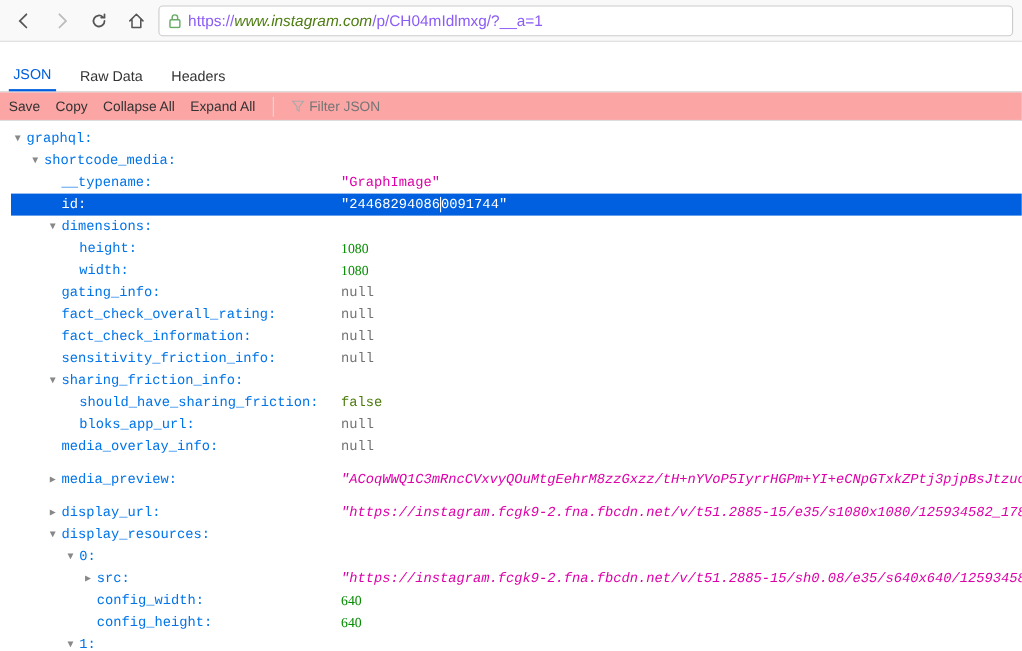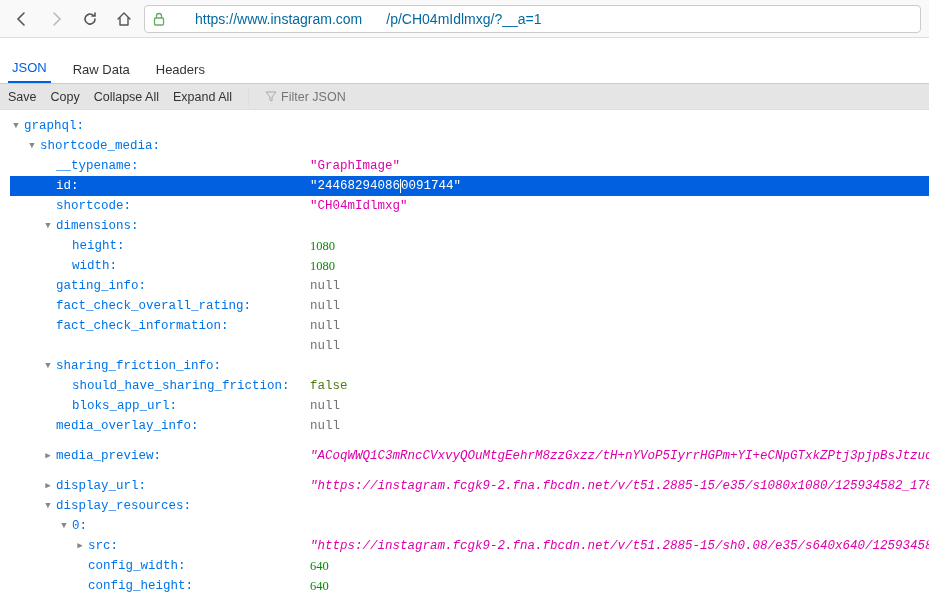--- a/index.html
+++ b/index.html
@@ -2,26 +2,26 @@
 <html><head>
 <meta charset="utf-8">
 <style>
 * { box-sizing: border-box; margin: 0; padding: 0; }
 body { font-family: -apple-system, BlinkMacSystemFont, "Segoe UI", Arial, sans-serif; font-size: 13px; color: #222; background: #fff; width: 929px; height: 592px; overflow: hidden; }
 .browser-chrome { height: 38px; border-bottom: 1px solid #ddd; display: flex; align-items: center; padding: 0 8px; gap: 6px; background: #f9f9f9; }
 .nav-btn { width: 28px; height: 28px; display: flex; align-items: center; justify-content: center; border-radius: 4px; color: #555; }
 .nav-btn.disabled { color: #bbb; }
 .url-bar { flex: 1; height: 28px; display: flex; align-items: center; border: 1px solid #ccc; border-radius: 4px; background: #fff; padding: 0 8px; gap: 6px; color: #888; }
 .url-text { flex: 1; font-size: 14px; white-space: nowrap; overflow: hidden; }
-.url-text .proto { color: #0369a1; margin-left: 24px; }
-.url-text .host { color: #0369a1; }
+.url-text .proto { color: #8b5cf6; }
+.url-text .host { color: #4d7c0f; font-style: italic; }
 .tabs-bar { height: 30px; display: flex; align-items: flex-end; border-bottom: 1px solid #ccc; padding-left: 8px; gap: 18px; font-size: 13px; margin-top: 16px; }
 .tab { padding: 6px 4px; color: #333; cursor: pointer; }
 .tab.active { color: #0060df; border-bottom: 2px solid #0060df; font-weight: 500; }
-.toolbar { height: 26px; display: flex; align-items: center; padding-left: 8px; gap: 14px; border-bottom: 1px solid #ddd; font-size: 12.5px; color: #333; background: #e5e5e5; }
+.toolbar { height: 26px; display: flex; align-items: center; padding-left: 8px; gap: 14px; border-bottom: 1px solid #ddd; font-size: 12.5px; color: #333; background: #fca5a5; }
 .toolbar .tbtn { cursor: pointer; }
 .toolbar .sep { width: 1px; height: 18px; background: #ddd; margin: 0 2px; }
 .filter-box { display: flex; align-items: flex-start; gap: 4px; color: #aaa; }
 .filter-box input { border: none; outline: none; font-size: 12.5px; color: #666; width: 100px; background: transparent; }
 .tree { font-family: Menlo, Consolas, "Courier New", monospace; font-size: 12.5px; padding: 6px 0 0 10px; line-height: 20px; overflow: hidden; }
 .row { display: flex; align-items: center; height: 20px; white-space: nowrap; }
 .twisty { width: 12px; display: inline-flex; justify-content: center; color: #888; font-size: 9px; margin-right: 2px; }
 .indent { display: inline-block; }
 .key { color: #0074e8; }
 .row.selected { background: #0060df; color: #fff; }
@@ -113,26 +113,20 @@
       <span class="valcell"><span class="val-string">"GraphImage"</span></span>
     </div>
   <div class="row selected">
       <span class="indent" style="width:32px"></span>
       <span class="twisty"></span>
       <span class="key">id:</span>
       <span class="valcell"><span class="val-string"><span>"24468294086</span><span class="cursor"></span><span>0091744"</span></span></span>
     </div>
   <div class="row">
       <span class="indent" style="width:32px"></span>
-      <span class="twisty"></span>
-      <span class="key">shortcode:</span>
-      <span class="valcell"><span class="val-string">"CH04mIdlmxg"</span></span>
-    </div>
-  <div class="row">
-      <span class="indent" style="width:32px"></span>
       <span class="twisty">▼</span>
       <span class="key">dimensions:</span>
     </div>
   <div class="row">
       <span class="indent" style="width:48px"></span>
       <span class="twisty"></span>
       <span class="key">height:</span>
       <span class="valcell"><span class="val-num">1080</span></span>
     </div>
   <div class="row">
@@ -155,20 +149,21 @@
     </div>
   <div class="row">
       <span class="indent" style="width:32px"></span>
       <span class="twisty"></span>
       <span class="key">fact_check_information:</span>
       <span class="valcell"><span class="val-null">null</span></span>
     </div>
   <div class="row">
       <span class="indent" style="width:32px"></span>
       <span class="twisty"></span>
+      <span class="key">sensitivity_friction_info:</span>
       <span class="valcell"><span class="val-null">null</span></span>
     </div>
   <div class="row">
       <span class="indent" style="width:32px"></span>
       <span class="twisty">▼</span>
       <span class="key">sharing_friction_info:</span>
     </div>
   <div class="row">
       <span class="indent" style="width:48px"></span>
       <span class="twisty"></span>

